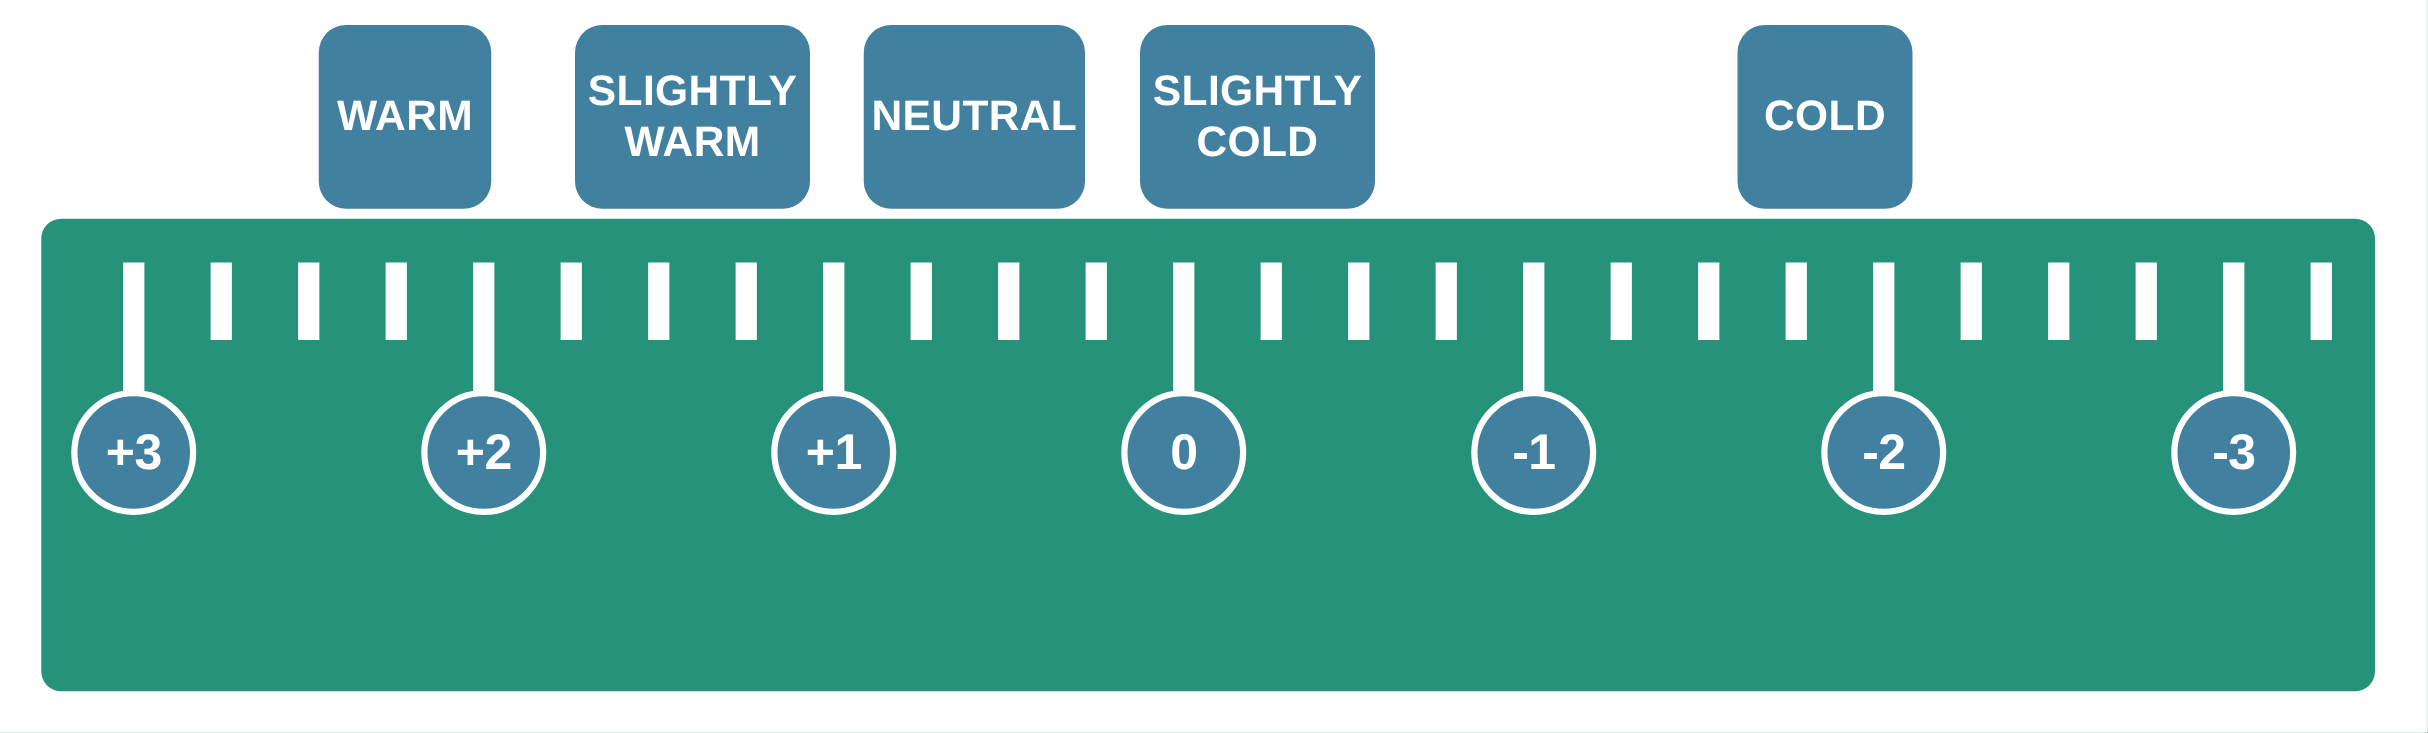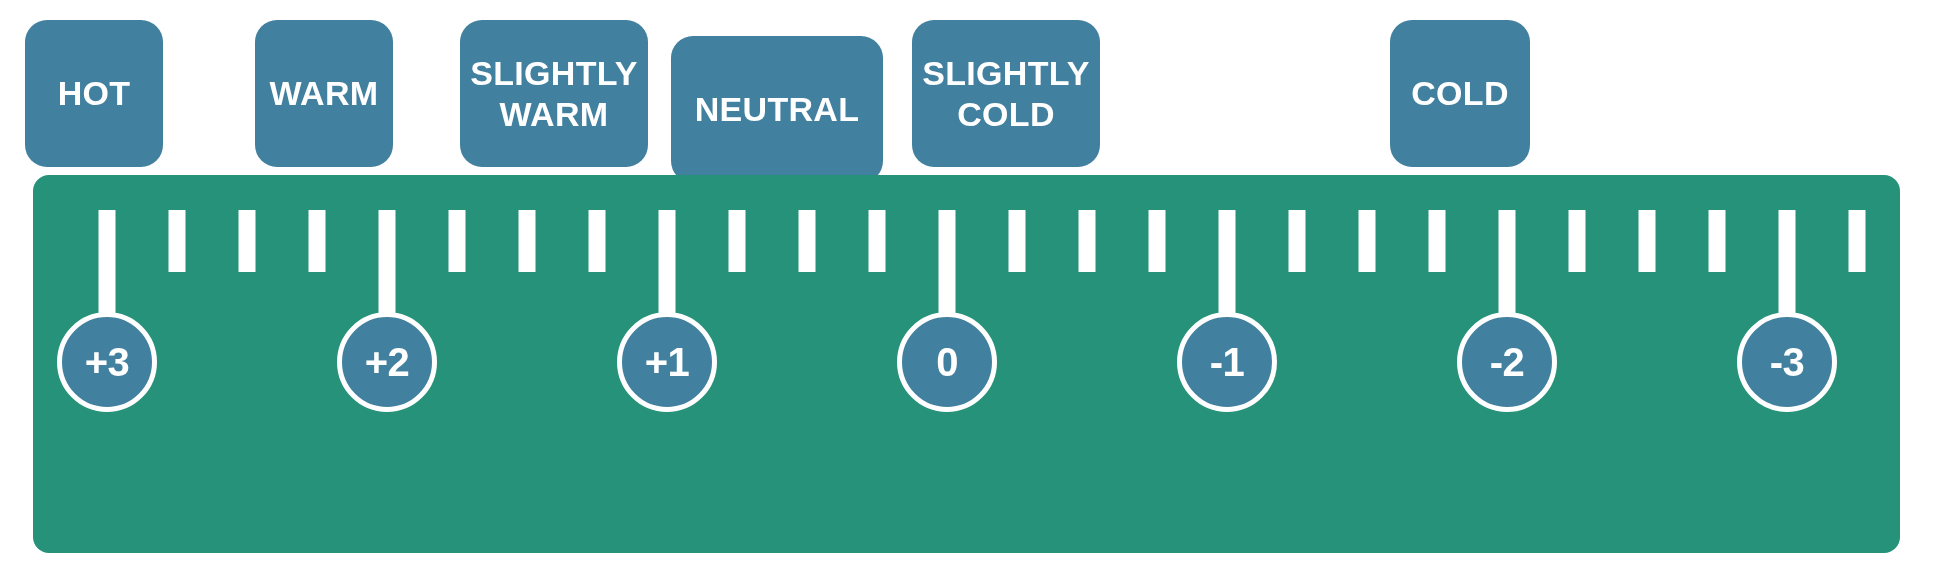--- a/index.html
+++ b/index.html
@@ -88,34 +88,31 @@
     font-weight: bold;
     font-size: 40px;
     letter-spacing: -0.5px;
   }
 </style>
 </head>
 <body>
 
 <div id="scale-figure">
 
-  <div class="label-box" style="left:25px; top:20px; width:138px; height:147px;">
-    <span class="label-text">HOT</span>
-  </div>
 
   <div class="label-box" style="left:255px; top:20px; width:138px; height:147px;">
     <span class="label-text">WARM</span>
   </div>
 
   <div class="label-box" style="left:460px; top:20px; width:188px; height:147px;">
     <span class="label-text">SLIGHTLY
 WARM</span>
   </div>
 
-  <div class="label-box" style="left:671px; top:20px; width:212px; height:147px;margin-top:16px;">
+  <div class="label-box" style="left:691px; top:20px; width:177px; height:147px;">
     <span class="label-text">NEUTRAL</span>
   </div>
 
   <div class="label-box" style="left:912px; top:20px; width:188px; height:147px;">
     <span class="label-text">SLIGHTLY
 COLD</span>
   </div>
 
 
   <div class="label-box" style="left:1390px; top:20px; width:140px; height:147px;">

